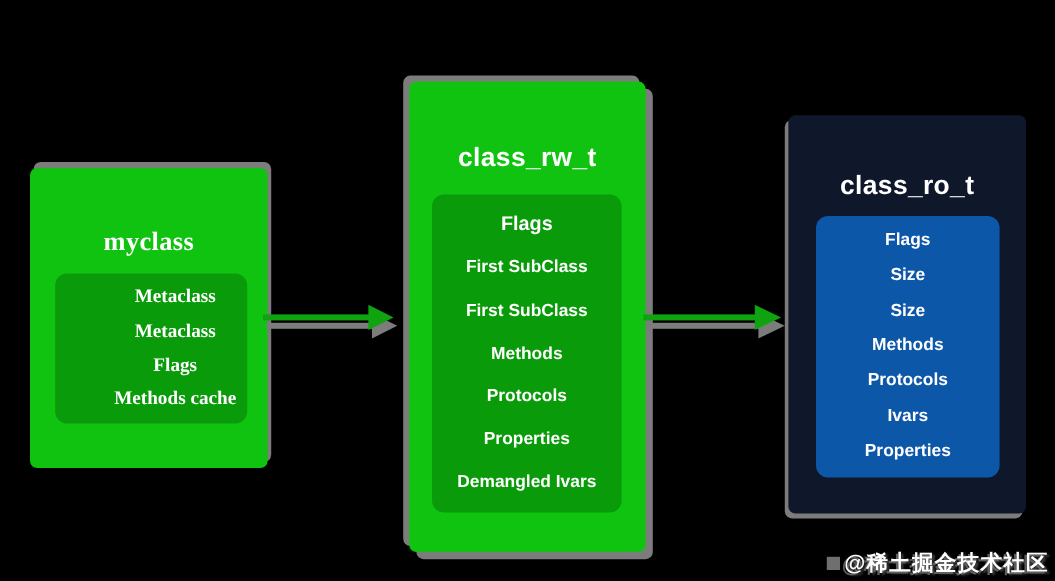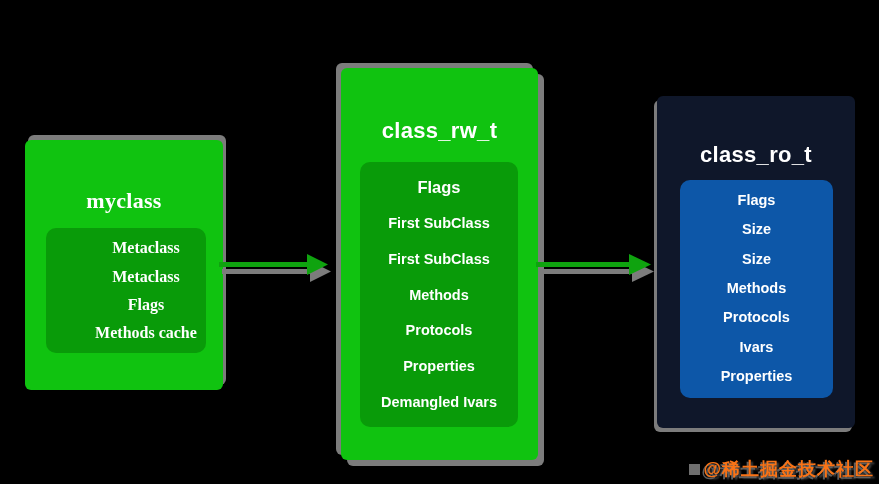--- a/index.html
+++ b/index.html
@@ -62,21 +62,21 @@
   #node-classrot .node-title{top:46px;}
   #node-classrot .inner{left:23px;top:84px;width:153px;height:218px;}
 
   .arrow{position:absolute;width:122px;height:44px;}
   #arrow-1{left:219px;top:245px;}
   #arrow-2{left:536px;top:245px;}
 
   #watermark{
     position:absolute;
     right:5px;bottom:3px;
-    color:#f97316;
+    color:#ffffff;
     font-size:18px;
     font-weight:bold;
     letter-spacing:1px;
     text-shadow:-2px 2px 0 #5f5f5f, 2px 2px 2px #4a4a4a;
     display:flex;
     align-items:center;
     gap:3px;
   }
   .wm-block{
     display:inline-block;

